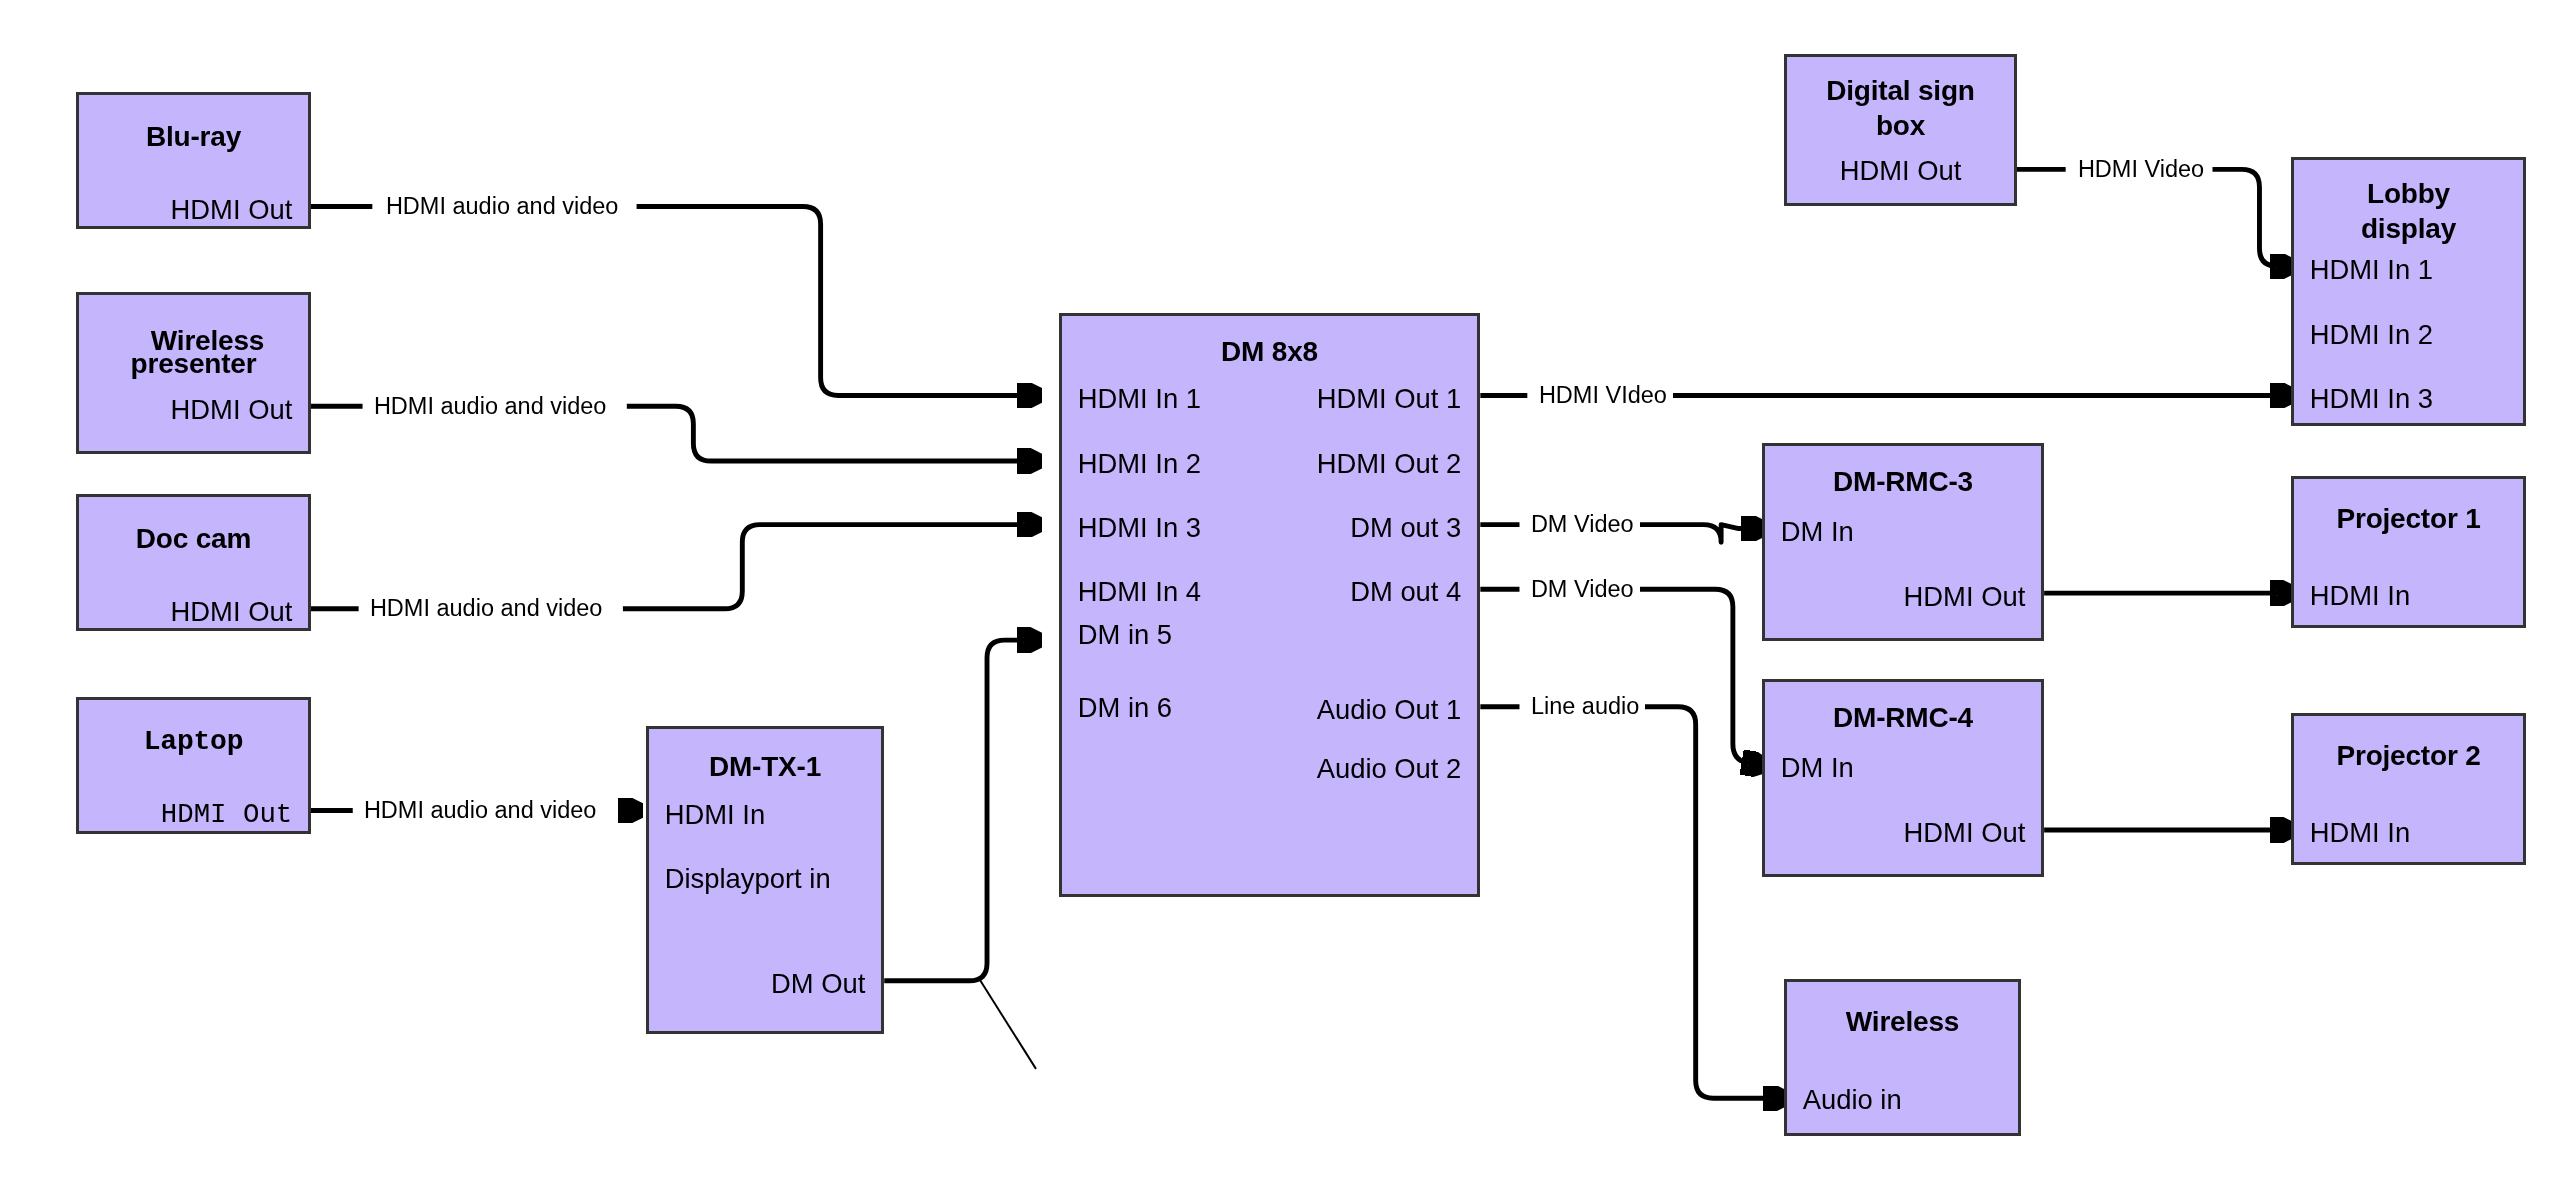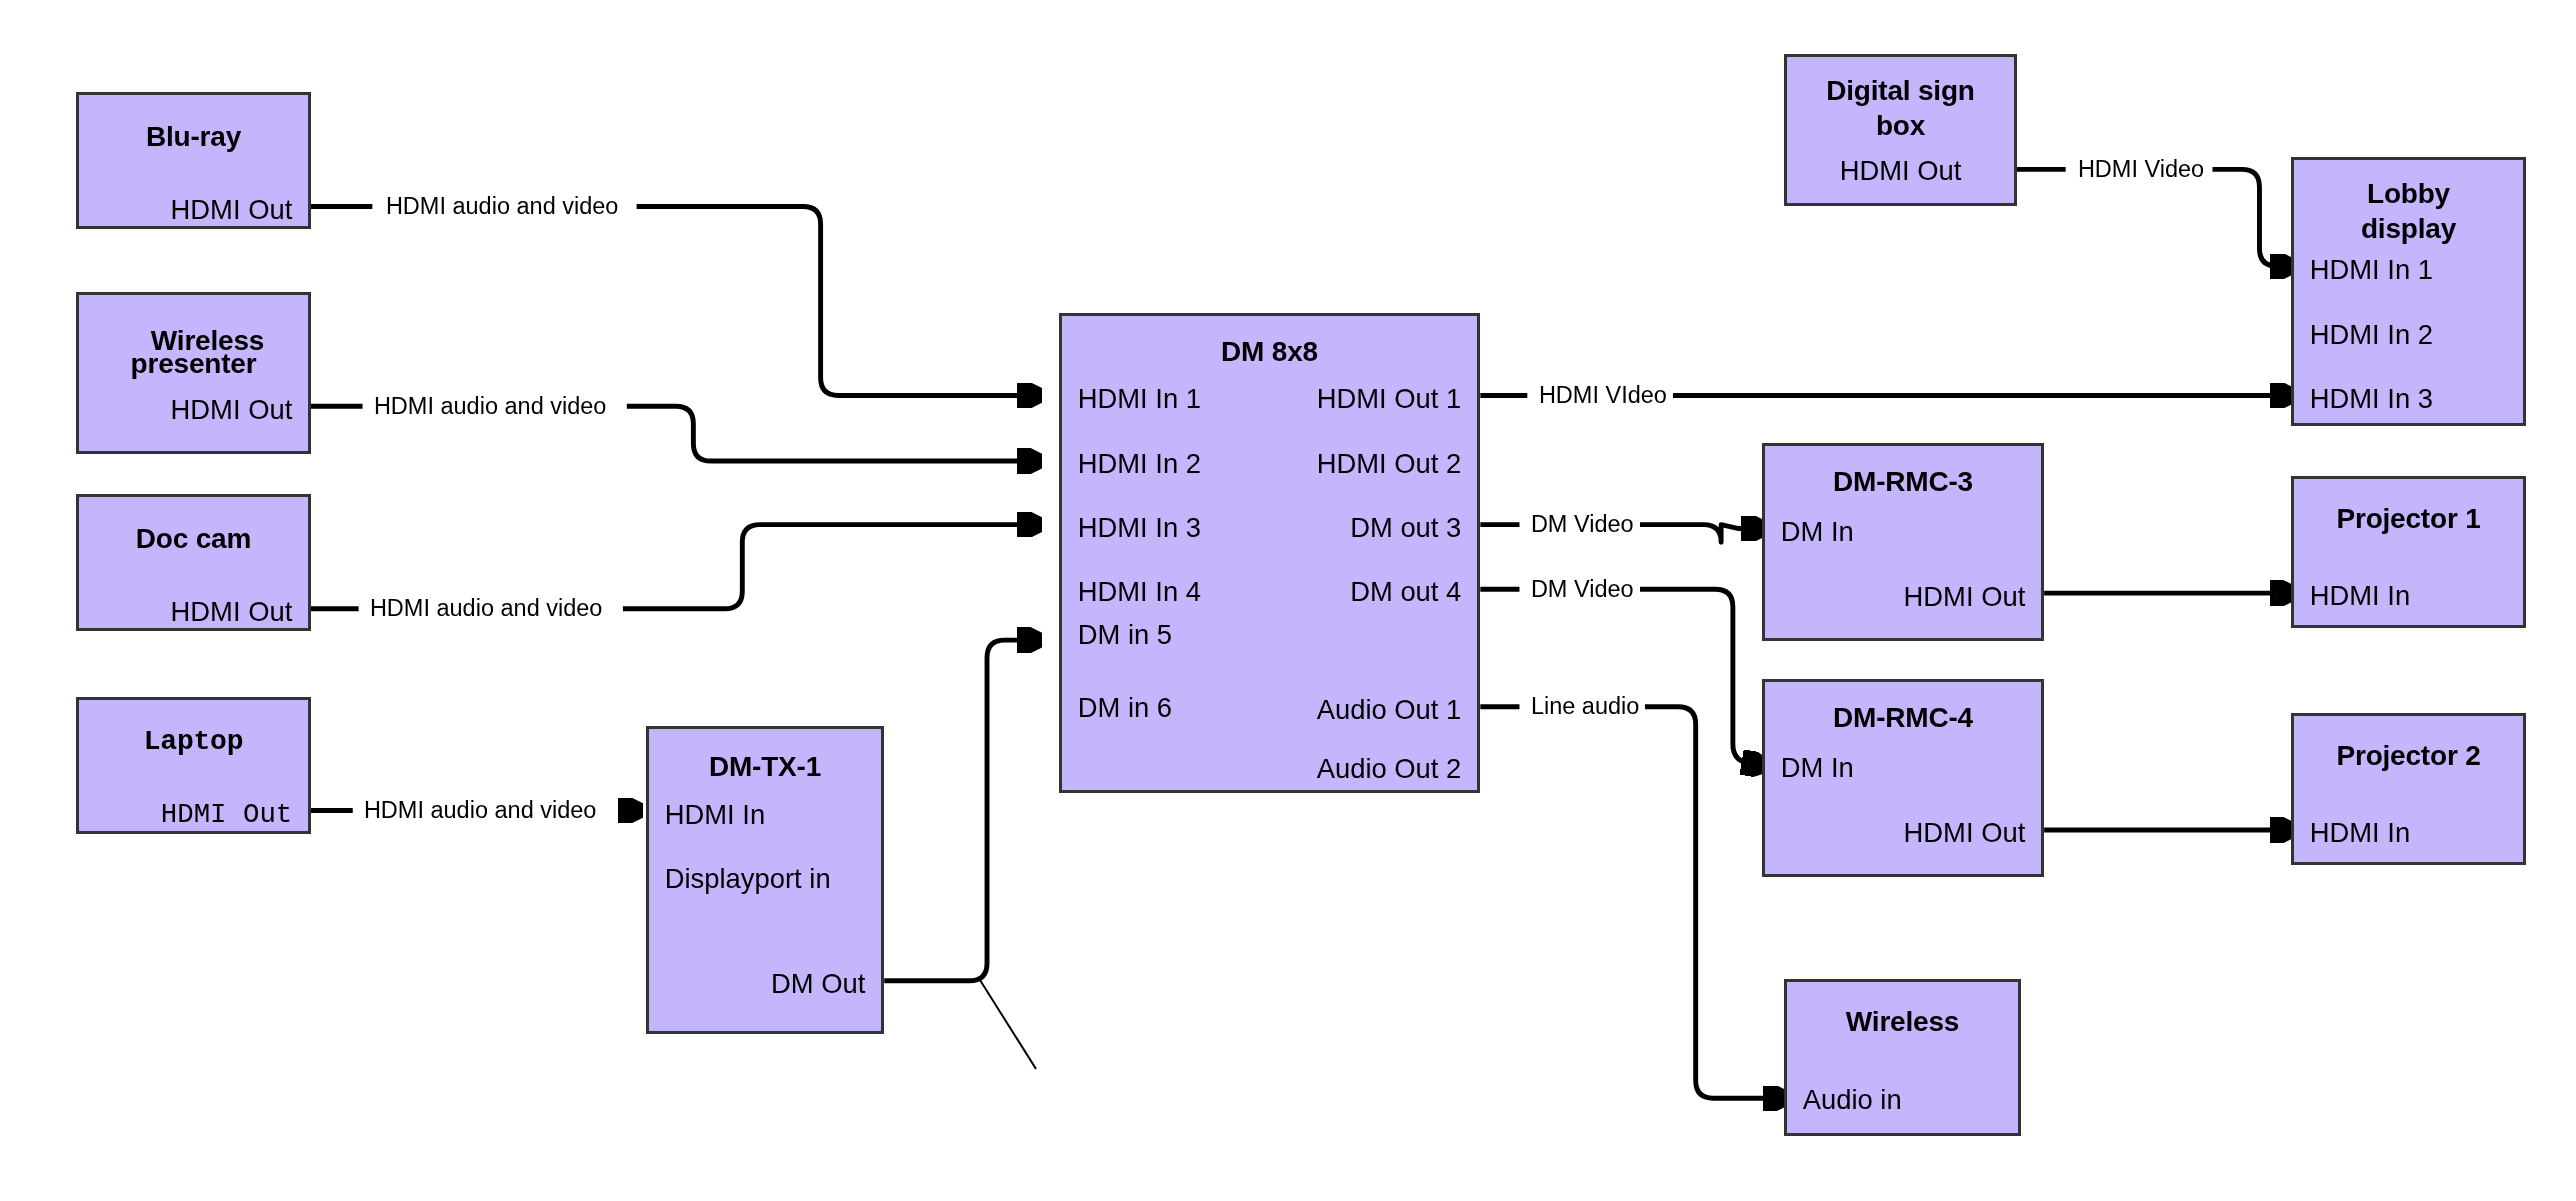--- a/index.html
+++ b/index.html
@@ -165,21 +165,21 @@
     <div class="port right" style="top:99px;">HDMI Out</div>
   </div>
 
   <div class="node" style="left:646px; top:726px; width:238px; height:308px;">
     <div class="title" style="top:19.6px;">DM-TX-1</div>
     <div class="port left" style="top:70px;">HDMI In</div>
     <div class="port left" style="top:134px;">Displayport in</div>
     <div class="port right" style="top:239px;">DM Out</div>
   </div>
 
-  <div class="node" style="left:1059px; top:313px; width:421px; height:480px;">
+  <div class="node" style="left:1059px; top:313px; width:421px; height:584px;">
     <div class="title" style="top:17.6px;">DM 8x8</div>
 
     <div class="port left" style="top:67px;">HDMI In 1</div>
     <div class="port left" style="top:132px;">HDMI In 2</div>
     <div class="port left" style="top:196px;">HDMI In 3</div>
     <div class="port left" style="top:260px;">HDMI In 4</div>
     <div class="port left" style="top:303px;">DM in 5</div>
     <div class="port left" style="top:376px;">DM in 6</div>
 
     <div class="port right" style="top:67px;">HDMI Out 1</div>

